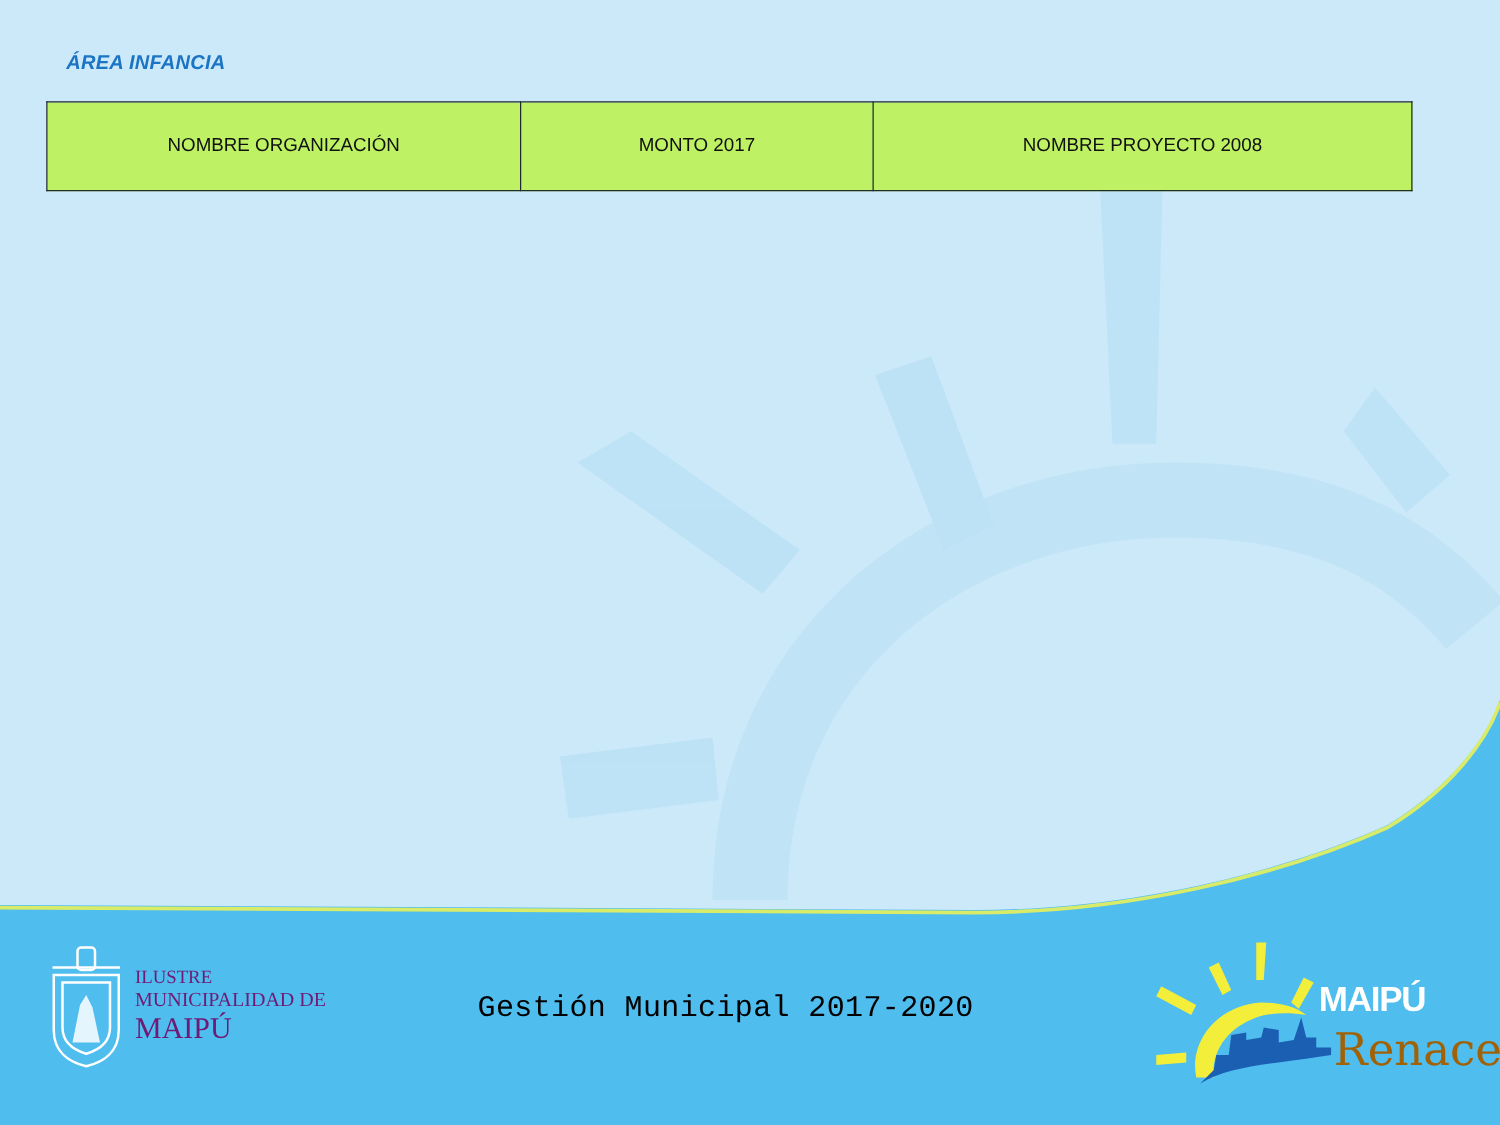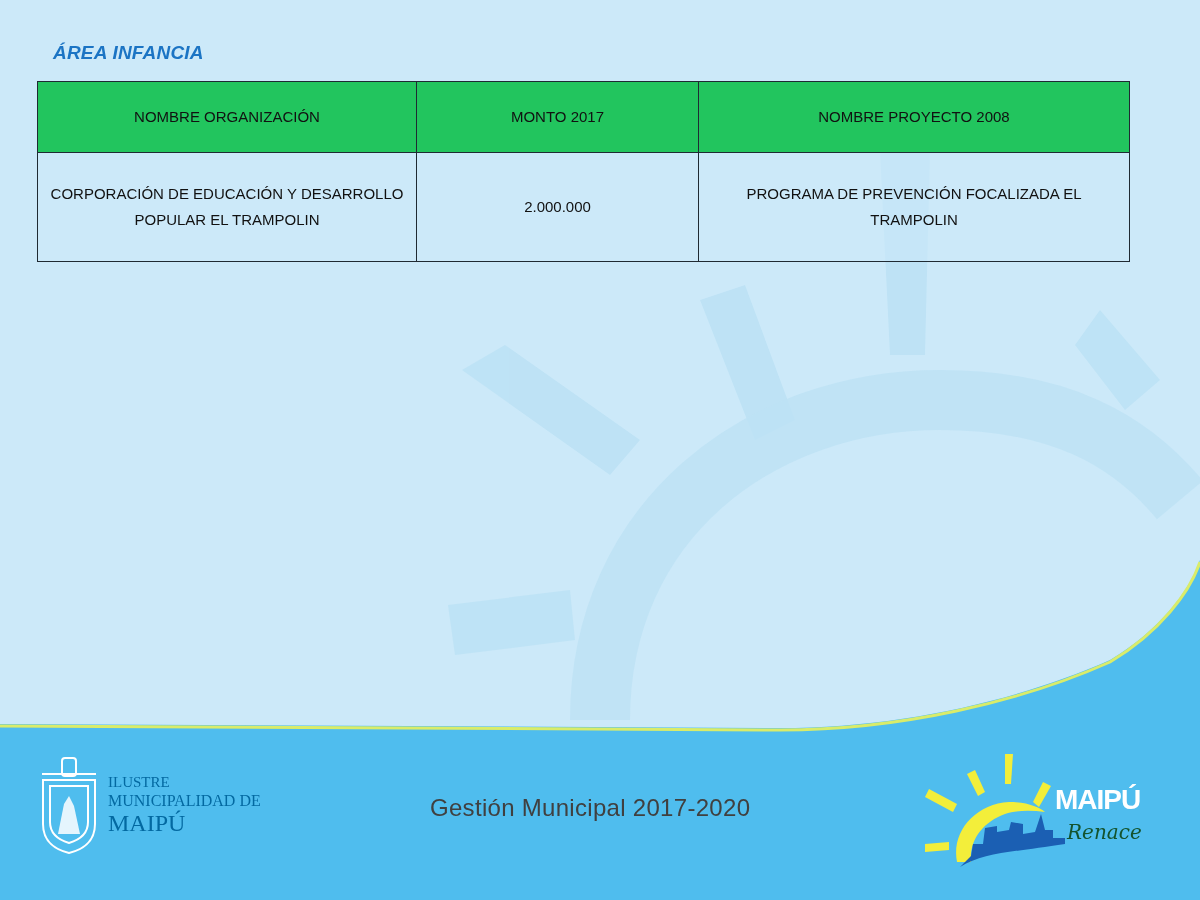--- a/index.html
+++ b/index.html
@@ -4,61 +4,61 @@
   <style>
     html, body { margin: 0; padding: 0; }
     body {
       width: 1200px; height: 900px; position: relative; overflow: hidden;
       background: #cce9f9;
       font-family: "Liberation Sans", sans-serif;
     }
     .bg-deco { position: absolute; left: 0; top: 0; width: 1200px; height: 900px; z-index: 0; }
     .title {
       position: absolute; left: 53px; top: 42px; z-index: 2;
-      color: #1b74c4; font-weight: bold; font-style: italic; font-size: 19px;
+      color: #1b74c4; font-weight: bold; font-style: italic; font-size: 16px;
       letter-spacing: 0.2px;
     }
     table.data {
       position: absolute; left: 37px; top: 81px; z-index: 2;
       width: 1092px; border-collapse: collapse;
       table-layout: fixed;
     }
     table.data th, table.data td {
       border: 1.5px solid #1f2a33;
       text-align: center; vertical-align: middle;
       color: #111; font-size: 15px; line-height: 26px; font-weight: normal;
       padding: 0 10px;
     }
-    table.data th { background: #22c55e; height: 70px; }
+    table.data th { background: #bef264; height: 70px; }
     table.data td { background: rgba(204,233,249,0.55); }
     table.data tr.r1 td { height: 108px; }
     table.data tr.r2 td { height: 124px; }
     .footer-text {
-      position: absolute; left: 430px; top: 794px; z-index: 3;
-      color: #404040; font-size: 24px; letter-spacing: 0.3px;
-      font-family: Liberation Sans, sans-serif;
+      position: absolute; left: 382px; top: 794px; z-index: 3;
+      color: #000000; font-size: 24px; letter-spacing: 0.3px;
+      font-family: Liberation Mono, monospace;
     }
     .muni {
       position: absolute; left: 38px; top: 754px; z-index: 3;
       display: flex; align-items: center; gap: 8px;
     }
-    .muni-text { color: #0369a1; font-family: "Liberation Serif", serif; line-height: 1; }
+    .muni-text { color: #701a75; font-family: "Liberation Serif", serif; line-height: 1; }
     .muni-text .l1 { font-size: 15px; }
     .muni-text .l2 { font-size: 16px; margin-top: 3px; }
     .muni-text .l3 { font-size: 24px; margin-top: 2px; }
     .renace {
       position: absolute; left: 905px; top: 752px; z-index: 3; width: 290px; height: 125px;
     }
     .renace .word-maipu {
       position: absolute; left: 150px; top: 32px; color: #fff; font-weight: bold;
       font-size: 28px; letter-spacing: -1px;
     }
     .renace .word-renace {
-      position: absolute; left: 162px; top: 68px; color: #14532d; font-style: italic;
-      font-family: "DejaVu Serif", serif; font-size: 20px;
+      position: absolute; left: 162px; top: 68px; color: #a16207; 
+      font-family: "DejaVu Serif", serif; font-size: 36px;
     }
   </style>
 </head>
 <body>
 
 <svg class="bg-deco" viewBox="0 0 1200 900" xmlns="http://www.w3.org/2000/svg">
   <g fill="#bde2f5" opacity="0.9">
 
     <polygon points="880,150 930,150 925,355 890,355"></polygon>
     <polygon points="700,300 745,285 795,420 755,440"></polygon>
@@ -83,25 +83,20 @@
     <col style="width:431px">
   </colgroup>
   <thead>
     <tr>
       <th>NOMBRE ORGANIZACIÓN</th>
       <th>MONTO 2017</th>
       <th>NOMBRE PROYECTO 2008</th>
     </tr>
   </thead>
   <tbody>
-    <tr class="r1">
-      <td>CORPORACIÓN DE EDUCACIÓN Y DESARROLLO POPULAR EL TRAMPOLIN</td>
-      <td>2.000.000</td>
-      <td>PROGRAMA DE PREVENCIÓN FOCALIZADA EL TRAMPOLIN</td>
-    </tr>
   </tbody>
 </table>
 
 <div class="muni">
   <svg width="62" height="102" viewBox="0 0 62 102">
     <g fill="none" stroke="#ffffff" stroke-width="2">
       <rect x="24" y="4" width="14" height="18" rx="3"></rect>
       <line x1="4" y1="20" x2="58" y2="20"></line>
       <path d="M5,26 L57,26 L57,70 C57,88 44,96 31,99 C18,96 5,88 5,70 Z"></path>
       <path d="M12,32 L50,32 L50,68 C50,80 41,86 31,89 C21,86 12,80 12,68 Z"></path>

